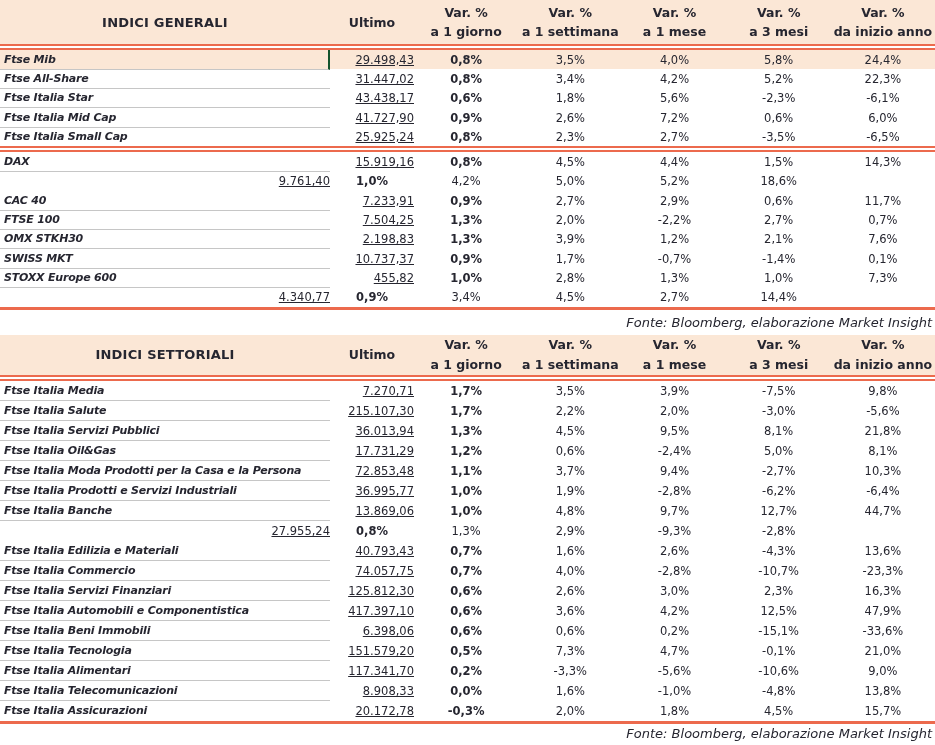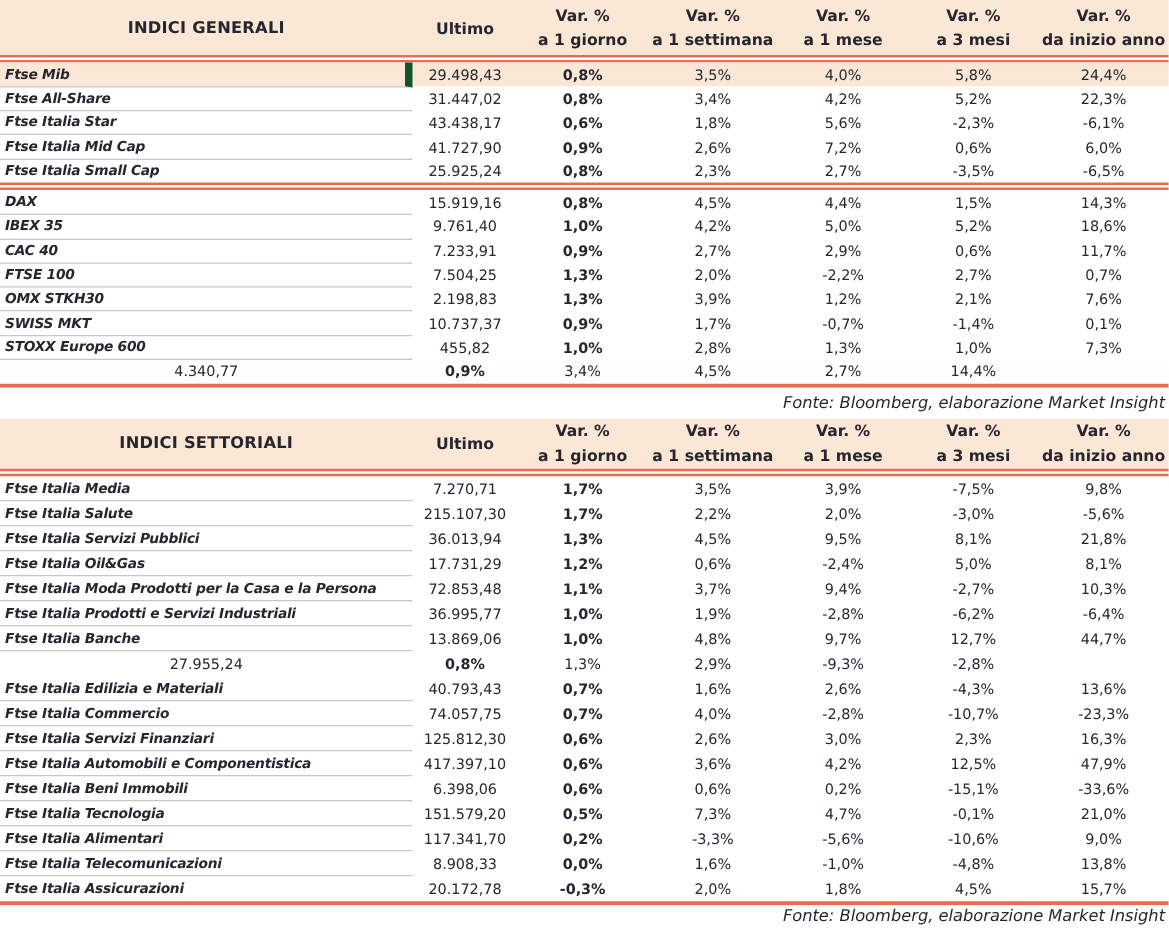--- a/index.html
+++ b/index.html
@@ -25,22 +25,22 @@
   .sline{height:3px;background:#ec6a4d;}
   
   .row{height:19.3px;align-items:center;font-size:11.5px;}
   .t2 .row{height:20px;}
   .c{white-space:nowrap;}
   .c-name{font-weight:bold;font-style:italic;font-size:11px;letter-spacing:-.2px;
           padding-left:4px;height:100%;display:flex;align-items:center;
           border-bottom:1px solid #c6c6c6;overflow:visible;}
   .row.last .c-name{border-bottom:none;}
   .row.hl{background:#fbe7d6;}
-  .row.hl .c-name{border-right:6px solid #14532d;}
-  .c-ultimo{text-align:center;}
+  .row.hl .c-name{border-right:2px solid #14532d;}
+  .c-ultimo{text-align:right;text-decoration:underline;}
   .c-var{text-align:center;}
   .c-var.b{font-weight:bold;}
   
   .source{height:25px;display:flex;align-items:center;justify-content:flex-end;
           font-style:italic;font-size:13px;padding-right:3px;}
   .t2 .source{height:19px;}
 </style>
 </head>
 <body>
 
@@ -125,21 +125,20 @@
         <div class="grid row">
           <div class="c c-name">DAX</div>
           <div class="c c-ultimo">15.919,16</div>
           <div class="c c-var b">0,8%</div>
           <div class="c c-var">4,5%</div>
           <div class="c c-var">4,4%</div>
           <div class="c c-var">1,5%</div>
           <div class="c c-var">14,3%</div>
         </div>
         <div class="grid row">
-          <div class="c c-name">IBEX 35</div>
           <div class="c c-ultimo">9.761,40</div>
           <div class="c c-var b">1,0%</div>
           <div class="c c-var">4,2%</div>
           <div class="c c-var">5,0%</div>
           <div class="c c-var">5,2%</div>
           <div class="c c-var">18,6%</div>
         </div>
         <div class="grid row">
           <div class="c c-name">CAC 40</div>
           <div class="c c-ultimo">7.233,91</div>

